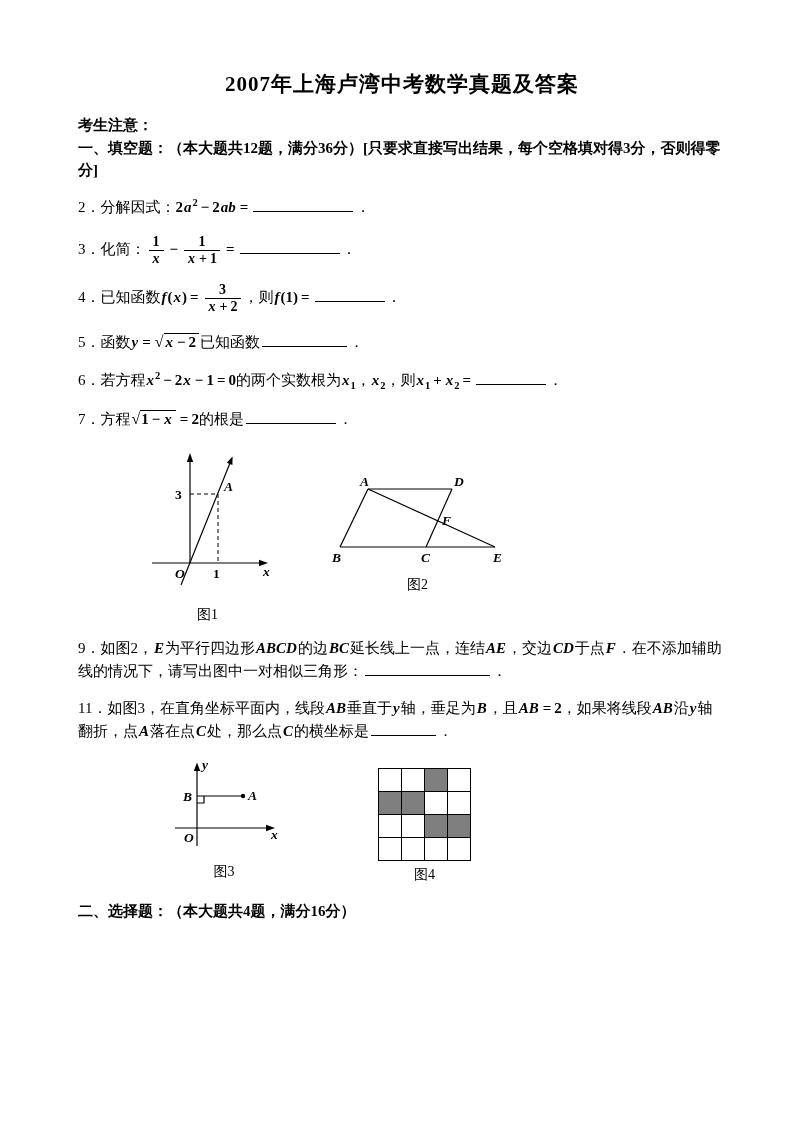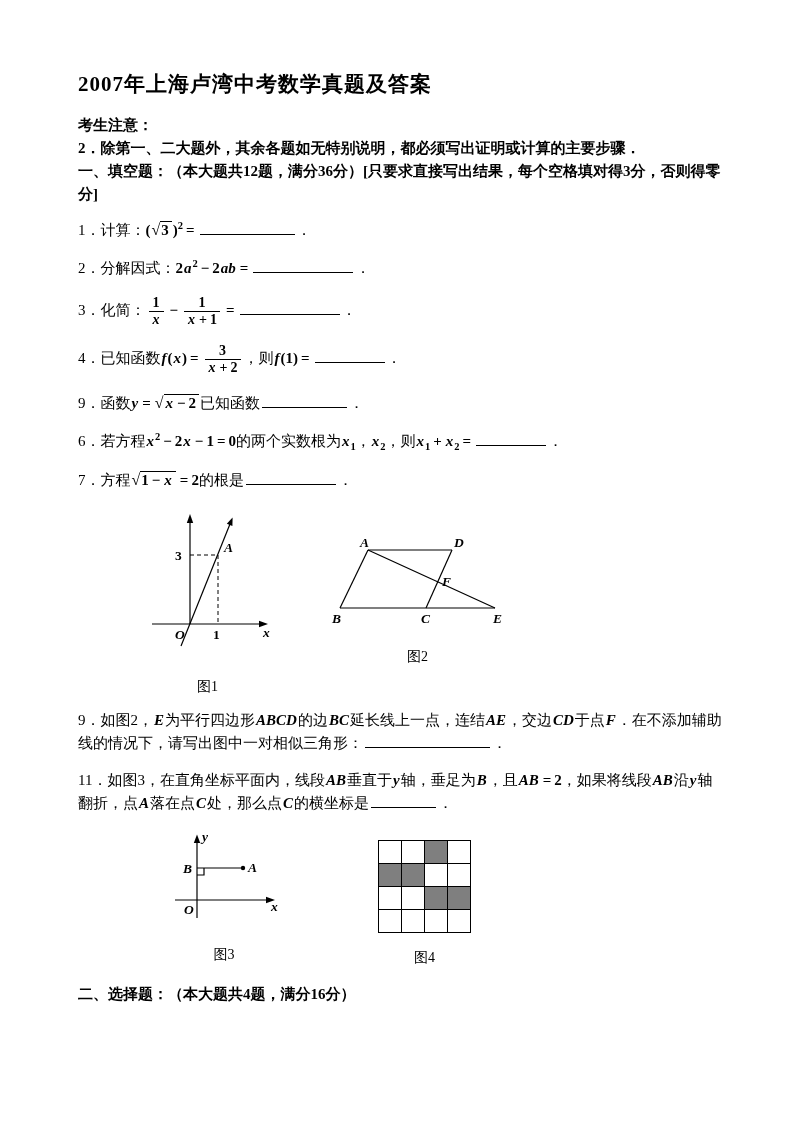--- a/index.html
+++ b/index.html
@@ -4,21 +4,21 @@
 <style>
   * { box-sizing: border-box; }
   html, body { margin: 0; padding: 0; }
   body {
     width: 794px; height: 1123px; overflow: hidden;
     background: #ffffff; color: #000000;
     font-family: "Liberation Serif", "DejaVu Serif", serif;
   }
   .page { padding: 70px 68px 0 78px; }
   .title {
-    text-align: left; font-size: 21px; font-weight: bold;
+    text-align: center; font-size: 21px; font-weight: bold;
     margin: 0 0 16px 0; letter-spacing: 1px;
   }
   .bold-line { font-weight: bold; font-size: 15px; line-height: 1.48; margin: 1px 0; }
   .q { font-size: 15px; line-height: 1.55; margin: 13px 0; }
   .q.tall { margin: 15px 0; }
 
   
   .mvar { font-style: italic; font-weight: bold; padding: 0 1px; }
   .mnum { font-weight: bold; }
   .mop  { font-weight: bold; margin: 0 3px; }
@@ -31,21 +31,21 @@
   .sqrt .radical { font-weight: bold; font-size: 16px; }
   .sqrt .radicand { border-top: 1.4px solid #000; padding: 0 3px 0 1px; font-weight: bold; }
 
   
   .fig-row { display: flex; align-items: flex-start; }
   .fig-row1 { margin: 4px 0 0 62px; gap: 55px; }
   .fig-row2 { margin: 6px 0 0 87px; gap: 95px; }
   .figbox { display: inline-block; text-align: center; }
   .fig2box { margin-top: 30px; }
   .fig4box { margin-top: 12px; }
-  .fig-caption { font-size: 14px; margin-top: 16px; }
+  .fig-caption { font-size: 14px; margin-top: 5px; }
   svg line, svg polyline { stroke: #000; stroke-width: 1.2; fill: none; }
   svg .dash { stroke-dasharray: 4 3; stroke-width: 1; }
   svg polygon { fill: #000; stroke: none; }
   svg circle { fill: #000; }
   svg text { font-family: "Liberation Serif", serif; font-size: 13.5px; font-weight: bold; font-style: italic; }
   svg text.svgnum { font-style: normal; }
 
   .grid4 { display: grid; grid-template-columns: repeat(4, 23px); grid-auto-rows: 23px;
            border-top: 1px solid #000; border-left: 1px solid #000; width: fit-content; margin: 0 auto; }
   .grid-cell { border-right: 1px solid #000; border-bottom: 1px solid #000; }
@@ -53,28 +53,26 @@
   .section2 { margin-top: 16px; }
 </style>
 </head>
 <body>
 
 <div class="page">
 
   <h1 class="title">2007年上海卢湾中考数学真题及答案</h1>
 
   <div class="bold-line">考生注意：</div>
-  <div class="bold-line">2．除第一、二大题外，其余各题如无特别说明，都必须写出证明或计算的主要步骤．</div>
   <div class="bold-line">一、填空题：（本大题共12题，满分36分）[只要求直接写出结果，每个空格填对得3分，否则得零分]</div>
 
-  <div class="q"><span>1．计算：</span><span class="mnum">(</span><span class="sqrt"><span class="radical">√</span><span class="radicand"><span class="mnum">3</span></span></span><span class="mnum">)</span><sup class="msup">2</sup><span class="mop">=</span><span class="blank" style="width: 95px;"></span><span>．</span></div>
   <div class="q"><span>2．分解因式：</span><span class="mnum">2</span><span class="mvar">a</span><sup class="msup">2</sup><span class="mop">−</span><span class="mnum">2</span><span class="mvar">ab</span><span class="mop">=</span><span class="blank" style="width: 100px;"></span><span>．</span></div>
   <div class="q tall"><span>3．化简：</span><span class="frac"><span class="num"><span class="mnum">1</span></span><span class="den"><span class="mvar">x</span></span></span><span class="mop">−</span><span class="frac"><span class="num"><span class="mnum">1</span></span><span class="den"><span class="mvar">x</span><span class="mop">+</span><span class="mnum">1</span></span></span><span class="mop">=</span><span class="blank" style="width: 100px;"></span><span>．</span></div>
   <div class="q tall"><span>4．已知函数</span><span class="mvar">f</span><span class="mnum">(</span><span class="mvar">x</span><span class="mnum">)</span><span class="mop">=</span><span class="frac"><span class="num"><span class="mnum">3</span></span><span class="den"><span class="mvar">x</span><span class="mop">+</span><span class="mnum">2</span></span></span><span>，则</span><span class="mvar">f</span><span class="mnum">(</span><span class="mnum">1</span><span class="mnum">)</span><span class="mop">=</span><span class="blank" style="width: 70px;"></span><span>．</span></div>
-  <div class="q"><span>9．函数</span><span class="mvar">y</span><span class="mop">=</span><span class="sqrt"><span class="radical">√</span><span class="radicand"><span class="mvar">x</span><span class="mop">−</span><span class="mnum">2</span></span></span><span>已知函数</span><span class="blank" style="width: 85px;"></span><span>．</span></div>
+  <div class="q"><span>5．函数</span><span class="mvar">y</span><span class="mop">=</span><span class="sqrt"><span class="radical">√</span><span class="radicand"><span class="mvar">x</span><span class="mop">−</span><span class="mnum">2</span></span></span><span>已知函数</span><span class="blank" style="width: 85px;"></span><span>．</span></div>
   <div class="q"><span>6．若方程</span><span class="mvar">x</span><sup class="msup">2</sup><span class="mop">−</span><span class="mnum">2</span><span class="mvar">x</span><span class="mop">−</span><span class="mnum">1</span><span class="mop">=</span><span class="mnum">0</span><span>的两个实数根为</span><span class="mvar">x</span><sub class="msub">1</sub><span>，</span><span class="mvar">x</span><sub class="msub">2</sub><span>，则</span><span class="mvar">x</span><sub class="msub">1</sub><span class="mop">+</span><span class="mvar">x</span><sub class="msub">2</sub><span class="mop">=</span><span class="blank" style="width: 70px;"></span><span>．</span></div>
   <div class="q"><span>7．方程</span><span class="sqrt"><span class="radical">√</span><span class="radicand"><span class="mnum">1</span><span class="mop">−</span><span class="mvar">x</span></span></span><span class="mop">=</span><span class="mnum">2</span><span>的根是</span><span class="blank" style="width: 90px;"></span><span>．</span></div>
 
   <div class="fig-row fig-row1">
     <div class="figbox">
       <svg width="135" height="152" viewBox="0 0 135 152">
         <line x1="12" y1="118" x2="119" y2="118"></line>
         <polygon points="119,114.8 128,118 119,121.2"></polygon>
         <line x1="50" y1="118" x2="50" y2="16"></line>
         <polygon points="46.8,17 50,8 53.2,17"></polygon>

